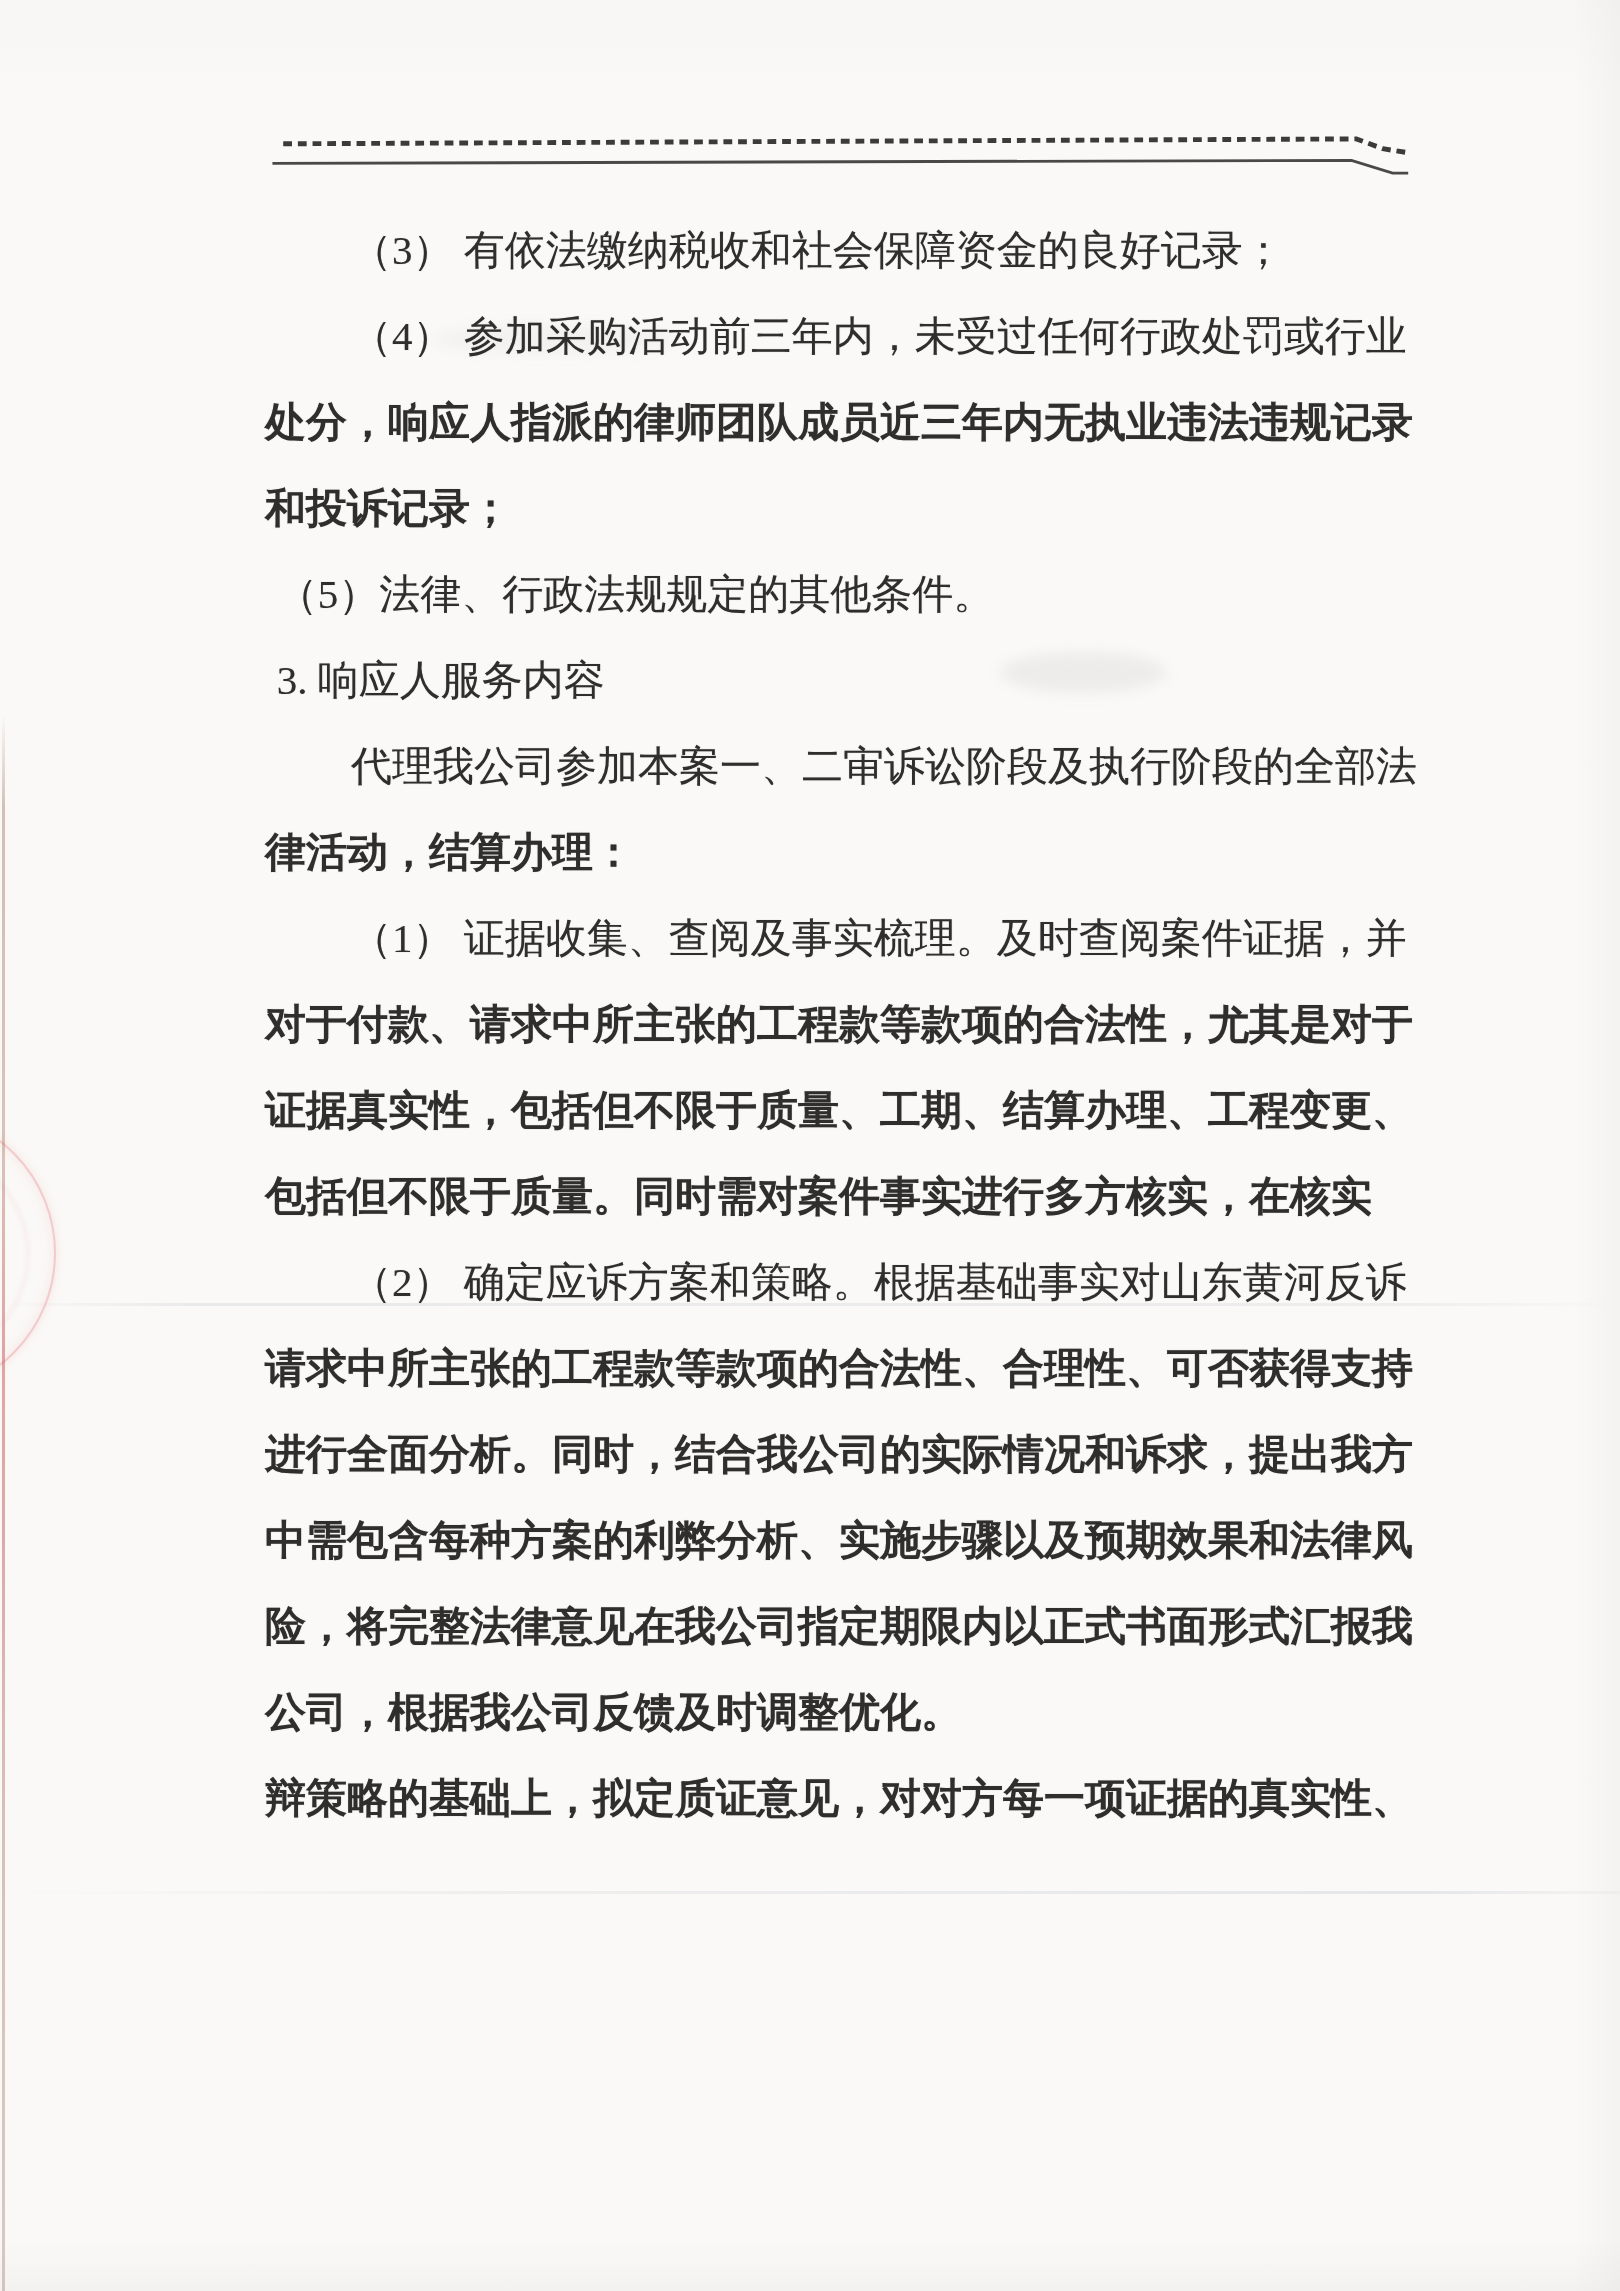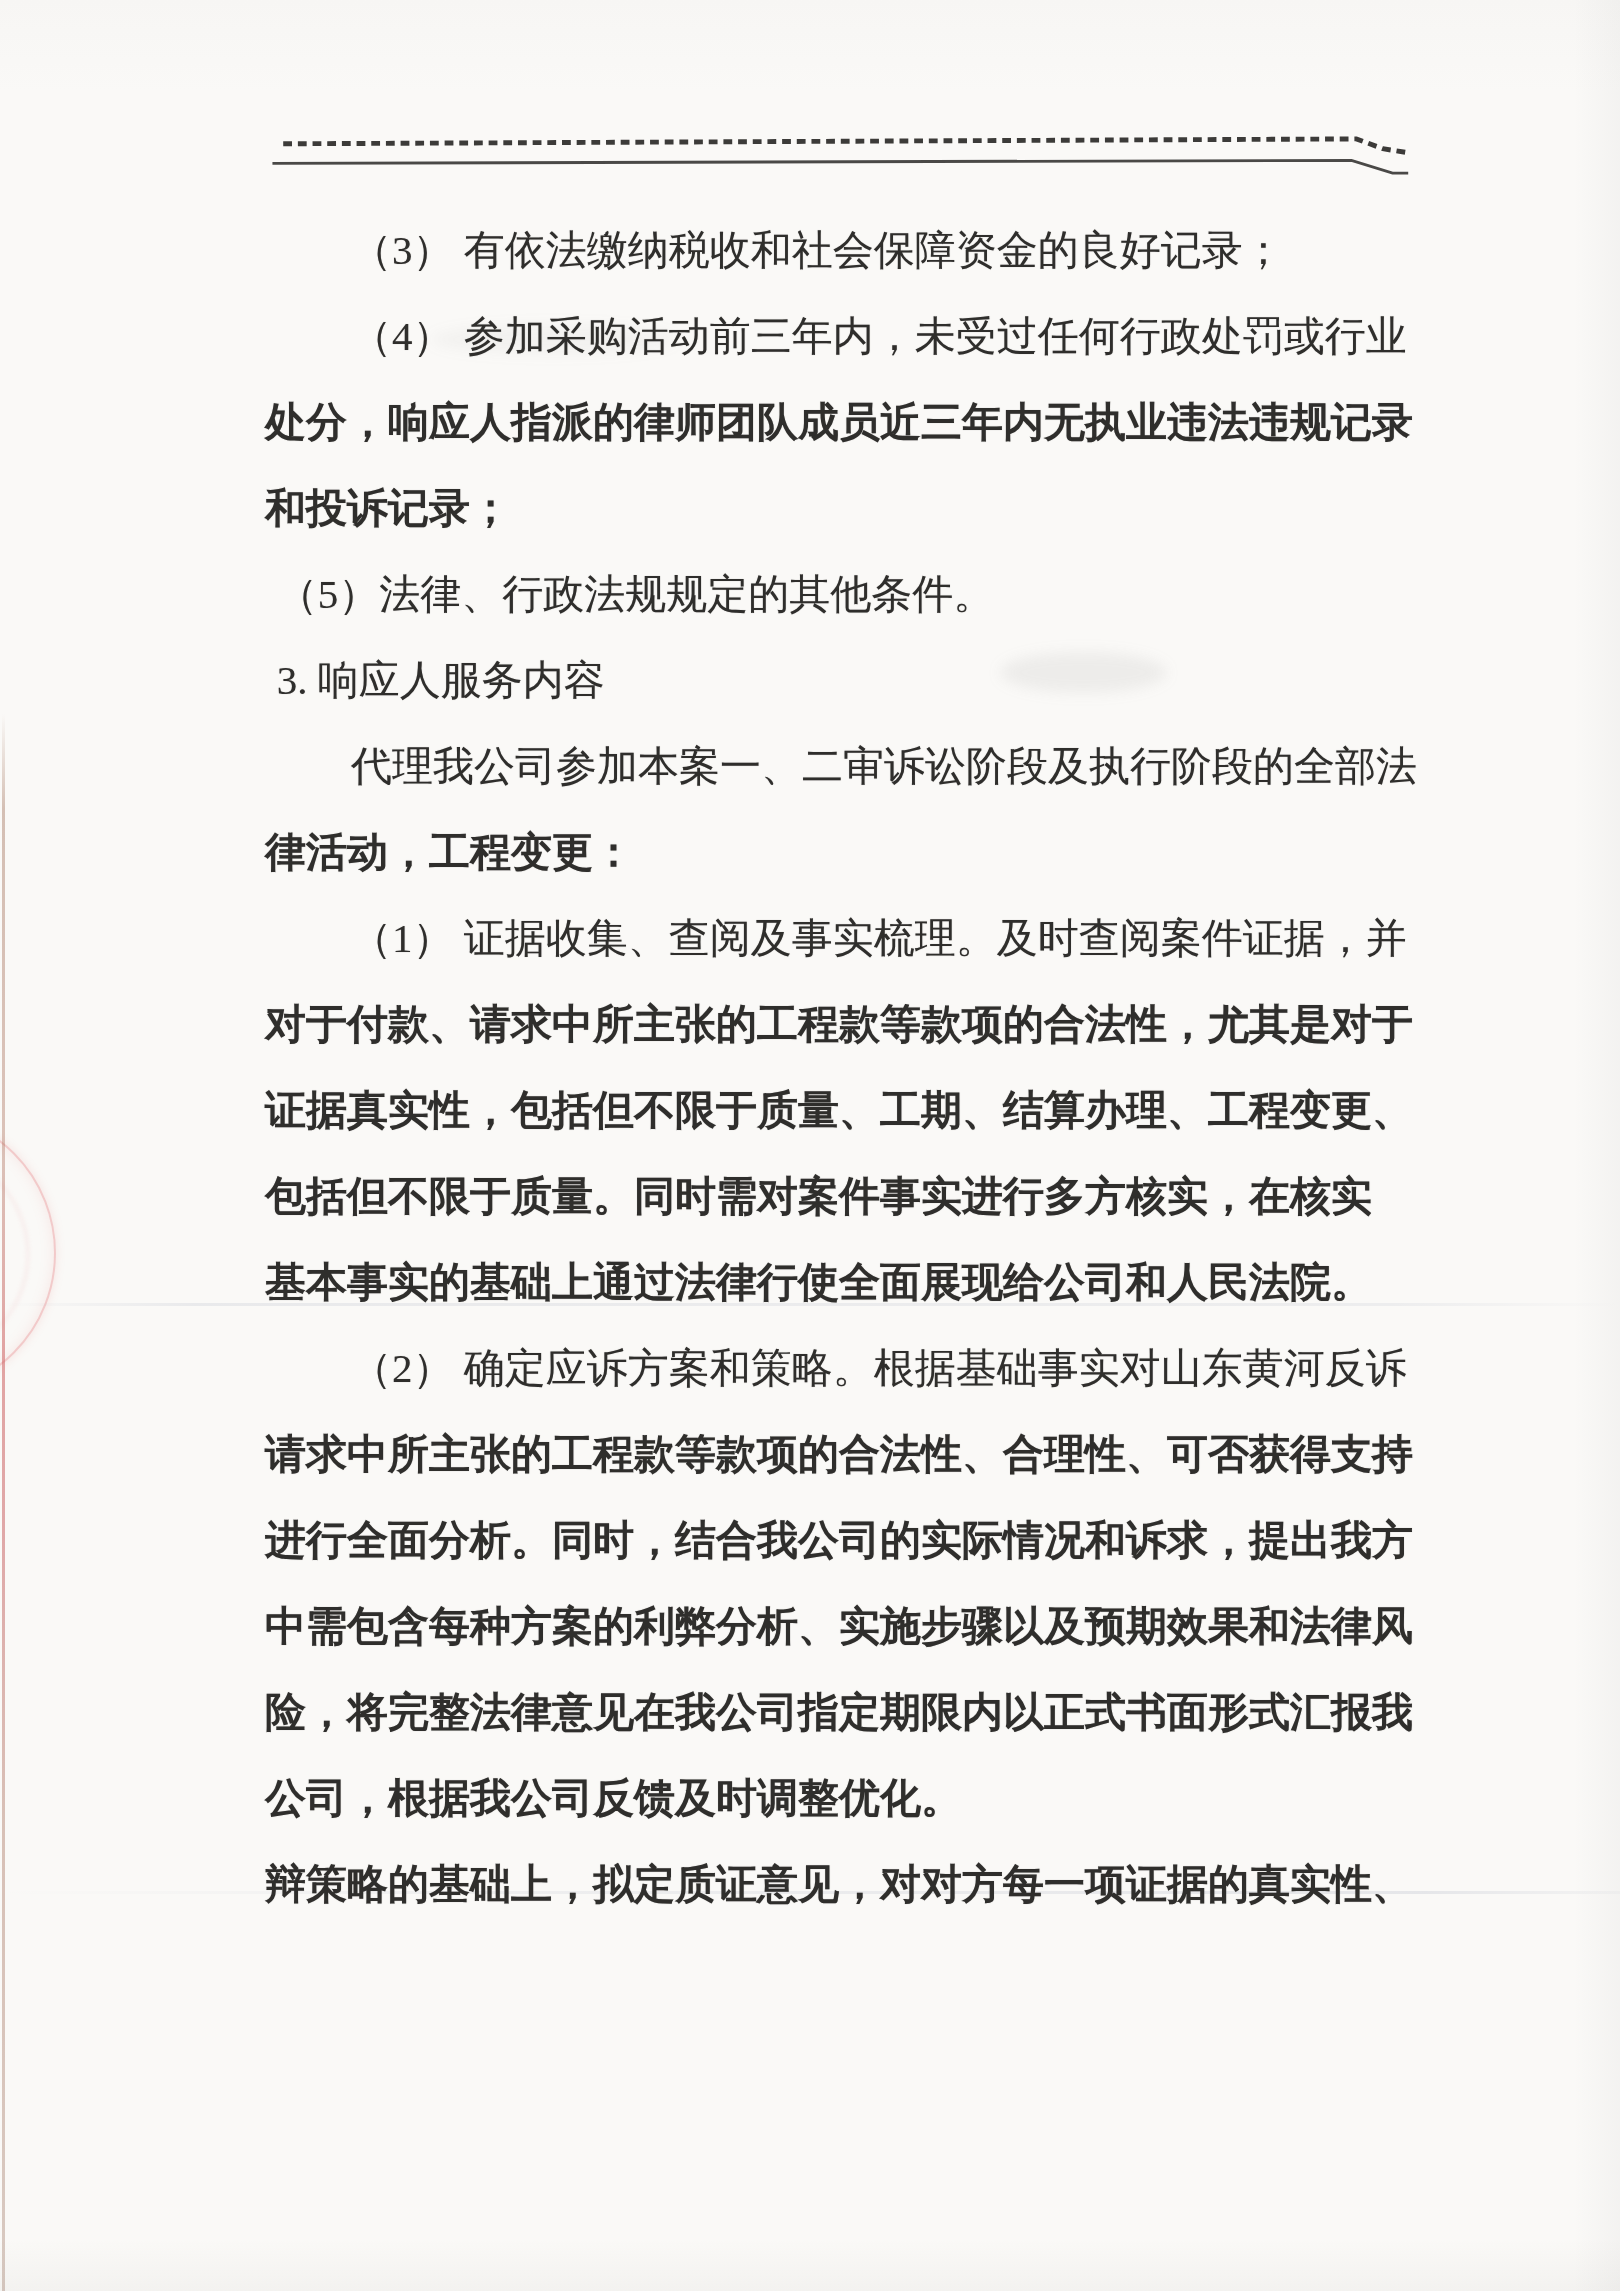--- a/index.html
+++ b/index.html
@@ -153,26 +153,25 @@
   <div class="bottom-shade"></div>
 
   <div class="text-block" id="text-block">
       <div class="line indent">（3） 有依法缴纳税收和社会保障资金的良好记录；</div>
       <div class="line indent">（4） 参加采购活动前三年内，未受过任何行政处罚或行业</div>
       <div class="line flush">处分，响应人指派的律师团队成员近三年内无执业违法违规记录</div>
       <div class="line flush">和投诉记录；</div>
       <div class="line margin">（5）法律、行政法规规定的其他条件。</div>
       <div class="line margin">3. 响应人服务内容</div>
       <div class="line indent">代理我公司参加本案一、二审诉讼阶段及执行阶段的全部法</div>
-      <div class="line flush">律活动，工程变更：</div>
+      <div class="line flush">律活动，结算办理：</div>
       <div class="line indent">（1） 证据收集、查阅及事实梳理。及时查阅案件证据，并</div>
       <div class="line flush">对于付款、请求中所主张的工程款等款项的合法性，尤其是对于</div>
       <div class="line flush">证据真实性，包括但不限于质量、工期、结算办理、工程变更、</div>
       <div class="line flush">包括但不限于质量。同时需对案件事实进行多方核实，在核实</div>
-      <div class="line flush">基本事实的基础上通过法律行使全面展现给公司和人民法院。</div>
       <div class="line indent">（2） 确定应诉方案和策略。根据基础事实对山东黄河反诉</div>
       <div class="line flush">请求中所主张的工程款等款项的合法性、合理性、可否获得支持</div>
       <div class="line flush">进行全面分析。同时，结合我公司的实际情况和诉求，提出我方</div>
       <div class="line flush">中需包含每种方案的利弊分析、实施步骤以及预期效果和法律风</div>
       <div class="line flush">险，将完整法律意见在我公司指定期限内以正式书面形式汇报我</div>
       <div class="line flush">公司，根据我公司反馈及时调整优化。</div>
       <div class="line flush">辩策略的基础上，拟定质证意见，对对方每一项证据的真实性、</div>
     </div>
 
 </div>

